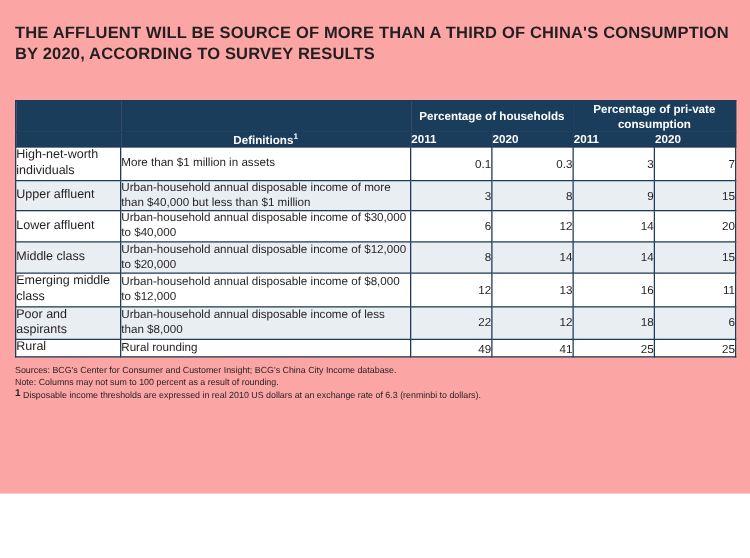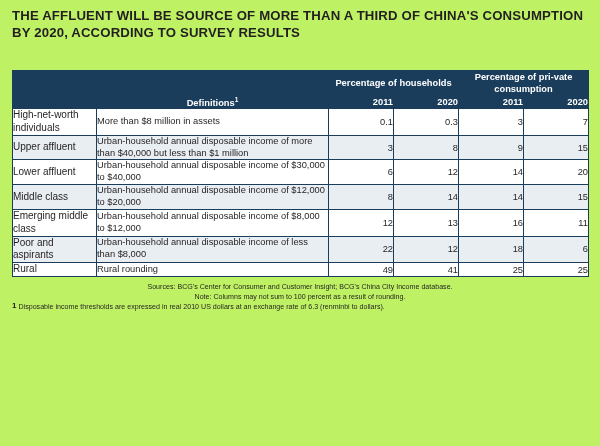--- a/index.html
+++ b/index.html
@@ -4,24 +4,24 @@
 <style>
   * { box-sizing: border-box; }
   html, body {
     margin: 0;
     padding: 0;
     background: #ffffff;
     font-family: "Liberation Sans", sans-serif;
   }
   .page {
     width: 600px;
-    height: 446px;
+    height: 395px;
     position: relative;
-    background: #bef264;
-    padding: 6px 12px 0 12px;
+    background: #fca5a5;
+    padding: 16px 12px 0 12px;
   }
   .title {
     font-size: 13.2px;
     font-weight: bold;
     color: #231f20;
     line-height: 1.28;
     letter-spacing: 0.15px;
     margin: 2px 0 9px 0;
     text-transform: uppercase;
   }
@@ -49,21 +49,21 @@
     border: 1px solid #1a3d5c;
   }
   .hdr-blank {
     background: #1a3d5c;
     border: 1px solid #1a3d5c;
   }
   .hdr-sub {
     background: #1a3d5c;
     color: #ffffff;
     font-weight: bold;
-    text-align: right;
+    text-align: left;
     font-size: 9.3px;
     padding: 5px 4px;
     border: 1px solid #1a3d5c;
   }
   .hdr-sub.defs {
     text-align: center;
   }
   .cat {
     padding: 7px 7px 7px 8px;
     line-height: 1.28;
@@ -80,21 +80,20 @@
     padding: 7px 2px;
   }
   tr.alt td { background: #e9eef2; }
   tr.plain td { background: #ffffff; }
   .notes {
     margin-top: 5px;
     font-size: 7.1px;
     color: #231f20;
     line-height: 1.42;
     width: 576px;
-    text-align: center;
   }
   .notes div { margin: 0; }
   .footnote-line {
     display: flex;
     align-items: flex-start;
     gap: 2px;
   }
   .fn-mark {
     font-weight: bold;
     font-size: 8px;
@@ -130,21 +129,21 @@
         <th class="hdr-sub defs"><span>Definitions</span><sup>1</sup></th>
         <th class="hdr-sub">2011</th>
         <th class="hdr-sub">2020</th>
         <th class="hdr-sub">2011</th>
         <th class="hdr-sub">2020</th>
       </tr>
     </thead>
     <tbody>
       <tr class="plain">
         <td class="cat">High-net-worth individuals</td>
-        <td class="def">More than $8 million in assets</td>
+        <td class="def">More than $1 million in assets</td>
         <td class="num">0.1</td>
         <td class="num">0.3</td>
         <td class="num">3</td>
         <td class="num">7</td>
       </tr>
       <tr class="alt">
         <td class="cat">Upper affluent</td>
         <td class="def">Urban-household annual disposable income of more than $40,000 but less than $1 million</td>
         <td class="num">3</td>
         <td class="num">8</td>

